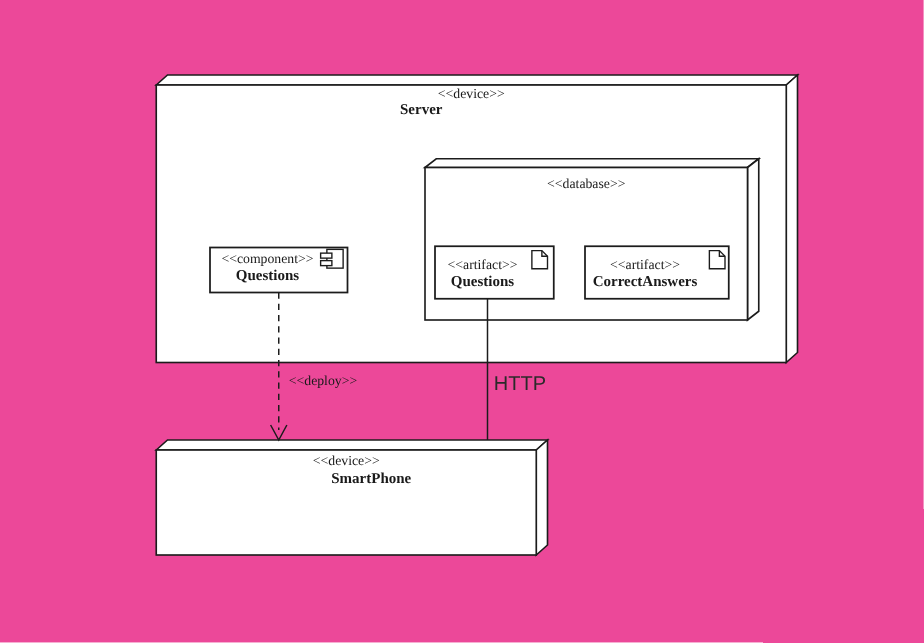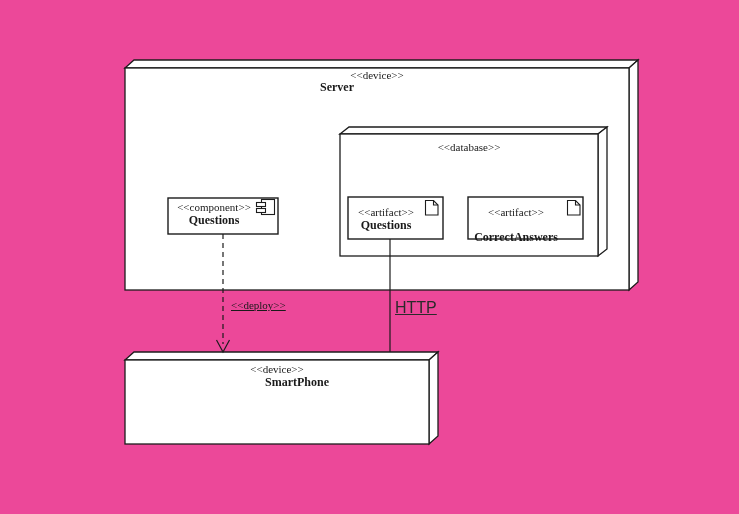--- a/index.html
+++ b/index.html
@@ -27,21 +27,20 @@
     color: #1a1a1a;
     text-align: center;
     white-space: nowrap;
   }
   .name {
     font-weight: bold;
     font-size: 12px;
   }
   .edge-label {
     text-align: left;
-    text-decoration: underline;
   }
   .sans {
     font-family: "Liberation Sans", "DejaVu Sans", sans-serif;
     font-size: 16px;
     color: #2a2a2a;
   }
 </style>
 </head>
 <body>
 
@@ -103,21 +102,21 @@
 
   <div class="lbl" style="left:340px; top:141px; width:258px;">&lt;&lt;database&gt;&gt;</div>
 
   <div class="lbl" style="left:170px; top:201px; width:88px;">&lt;&lt;component&gt;&gt;</div>
   <div class="lbl name" style="left:170px; top:214px; width:88px;">Questions</div>
 
   <div class="lbl" style="left:349px; top:206px; width:74px;">&lt;&lt;artifact&gt;&gt;</div>
   <div class="lbl name" style="left:349px; top:219px; width:74px;">Questions</div>
 
   <div class="lbl" style="left:468px; top:206px; width:96px;">&lt;&lt;artifact&gt;&gt;</div>
-  <div class="lbl name" style="left:468px; top:219px; width:96px;margin-top:12px;">CorrectAnswers</div>
+  <div class="lbl name" style="left:468px; top:219px; width:96px;">CorrectAnswers</div>
 
   <div class="lbl" style="left:125px; top:363px; width:304px;">&lt;&lt;device&gt;&gt;</div>
   <div class="lbl name" style="left:125px; top:376px; width:344px;">SmartPhone</div>
 
   <div class="lbl edge-label" style="left:231px; top:299px;">&lt;&lt;deploy&gt;&gt;</div>
   <div class="lbl edge-label sans" style="left:395px; top:301px;">HTTP</div>
 
 </div>
 
 </body></html>

